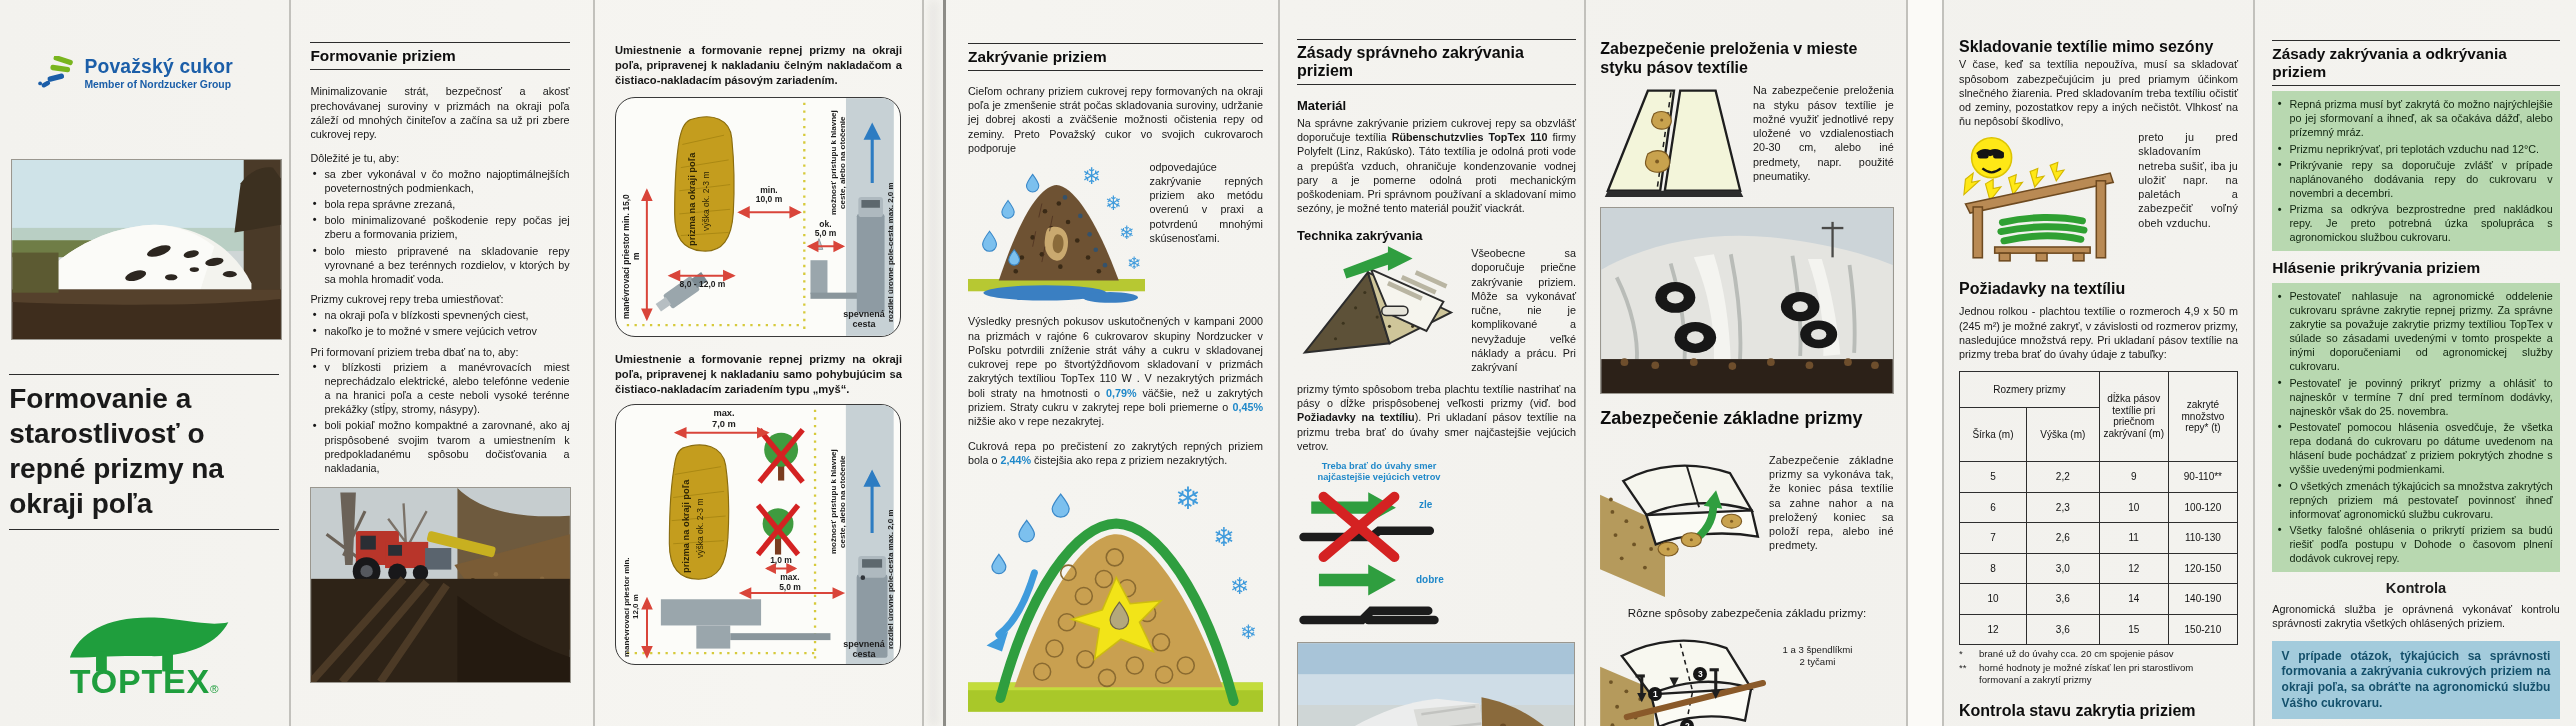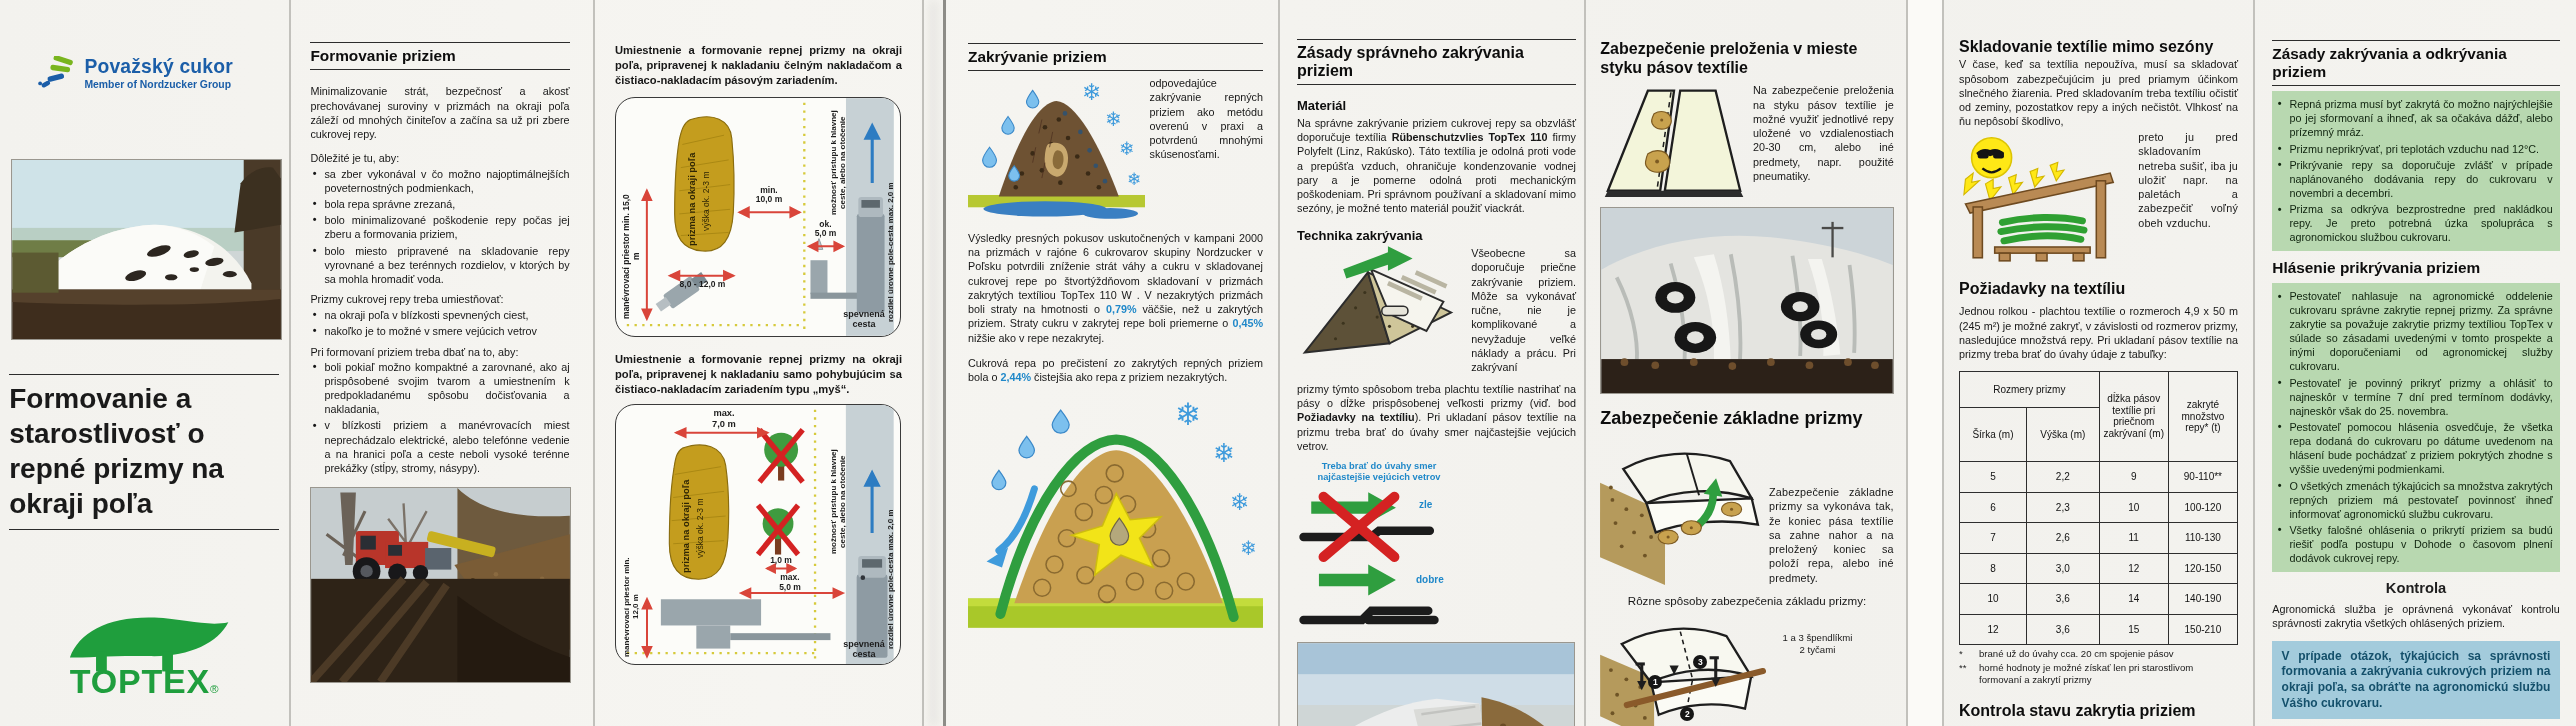--- a/index.html
+++ b/index.html
@@ -119,22 +119,22 @@
       <li>bolo minimalizované poškodenie repy počas jej zberu a formovania  priziem,</li>
       <li>bolo miesto pripravené na skladovanie repy vyrovnané a bez terénnych rozdielov, v ktorých by sa mohla hromadiť voda.</li>
     </ul>
     <div class="lead">Prizmy cukrovej repy treba umiestňovať:</div>
     <ul class="b">
       <li>na okraji poľa v blízkosti  spevnených  ciest,</li>
       <li>nakoľko je to možné v smere vejúcich vetrov</li>
     </ul>
     <div class="lead">Pri formovaní priziem treba dbať na to, aby:</div>
     <ul class="b">
+      <li>v blízkosti priziem a manévrovacích miest neprechádzalo elektrické, alebo telefónne vedenie a na hranici poľa a ceste neboli vysoké terénne prekážky (stĺpy, stromy, násypy).</li>
       <li>boli pokiaľ možno kompaktné a zarovnané, ako aj prispôsobené svojim tvarom a umiestnením k predpokladanému spôsobu dočisťovania a nakladania,</li>
-      <li>v blízkosti priziem a manévrovacích miest neprechádzalo elektrické, alebo telefónne vedenie a na hranici poľa a ceste neboli vysoké terénne prekážky (stĺpy, stromy, násypy).</li>
     </ul>
 
     <div class="photo" style="margin-top:12.3px;width:259px;height:194px;">
       <svg width="259" height="194" viewBox="0 0 336 252">
         <rect width="336" height="130" fill="#c6cdcf"></rect>
         <path d="M40 8 l6 90 h6 l4-90 z M20 60 l40 30 M70 30 l-28 58" stroke="#6b6258" stroke-width="4" fill="#6b6258"></path>
         <path d="M120 20 l4 70 M100 40 l30 40 M150 30 l-28 52" stroke="#7b7268" stroke-width="3" fill="none"></path>
         <path d="M190 0 c30 30 80 40 146 36 v90 l-146 6 z" fill="#6e5a3e"></path>
         <path d="M336 60 l-150 40 c40 60 90 90 150 110 z" fill="#7a5c36"></path>
         <circle cx="210" cy="120" r="3" fill="#4a3519"></circle>
@@ -291,20 +291,21 @@
       <div class="vlab" style="left:270px;top:93px;height:162px;font-size:8px;">rozdiel úrovne pole-cesta max. 2,0 m</div>
       <div class="dim" style="left:221px;bottom:4.6px;width:54px;font-size:9px;">spevnená
 cesta</div>
     </div>
   </div>
 
   <div class="panel" style="left:951px;width:329px;padding:0 17px;">
     <div class="rule" style="margin-top:43px;"></div>
     <div class="h1">Zakrývanie priziem</div>
     <div class="rule"></div>
+    <p class="p" style="margin:12.3px 0 0;">Cieľom ochrany priziem cukrovej repy formovaných na okraji poľa je zmenšenie strát počas skladovania suroviny, udržanie jej dobrej akosti a zväčšenie možnosti očistenia repy od zeminy. Preto Považský cukor vo svojich cukrovaroch  podporuje</p>
     <div style="display:flex;margin-top:1.5px;">
       <div style="flex:none;width:177px;height:147px;position:relative;">
         <svg width="177" height="147" viewBox="0 0 230 190">
           <rect y="158" width="230" height="16" fill="#b7c832"></rect>
           <ellipse cx="100" cy="176" rx="80" ry="10" fill="#3a7fc2"></ellipse>
           <ellipse cx="185" cy="182" rx="36" ry="7" fill="#3a7fc2"></ellipse>
           <path d="M40 160 C70 70 95 38 115 36 C140 38 170 90 196 160 Z" fill="#6e5233"></path>
           <g fill="#3a2a16">
             <circle cx="100" cy="70" r="3"></circle>
               <circle cx="118" cy="60" r="3"></circle>
@@ -538,21 +539,21 @@
           <circle cx="170" cy="205" r="5"></circle>
             <circle cx="220" cy="200" r="5"></circle>
             <circle cx="270" cy="204" r="5"></circle>
           <circle cx="320" cy="200" r="5"></circle>
             <circle cx="355" cy="204" r="5"></circle>
         </g>
       </svg>
     </div>
 
     <div class="h1" style="margin-top:10.8px;font-size:18px;">Zabezpečenie základne prizmy</div>
-    <div style="display:flex;gap:7.7px;margin-top:4px;align-items:flex-end;">
+    <div style="display:flex;gap:7.7px;margin-top:16px;">
       <div style="flex:none;width:161px;height:147px;">
         <svg width="161" height="147" viewBox="0 0 208 190">
           <polygon points="0,58 84,96 84,190 0,154" fill="#b59a5c"></polygon>
           <g fill="#6e5426">
               <circle cx="16" cy="80" r="2.5"></circle>
               <circle cx="34" cy="92" r="2.5"></circle>
               <circle cx="54" cy="100" r="2.5"></circle>
               <circle cx="20" cy="110" r="2.5"></circle>
               <circle cx="44" cy="122" r="2.5"></circle>
               <circle cx="66" cy="128" r="2.5"></circle>

